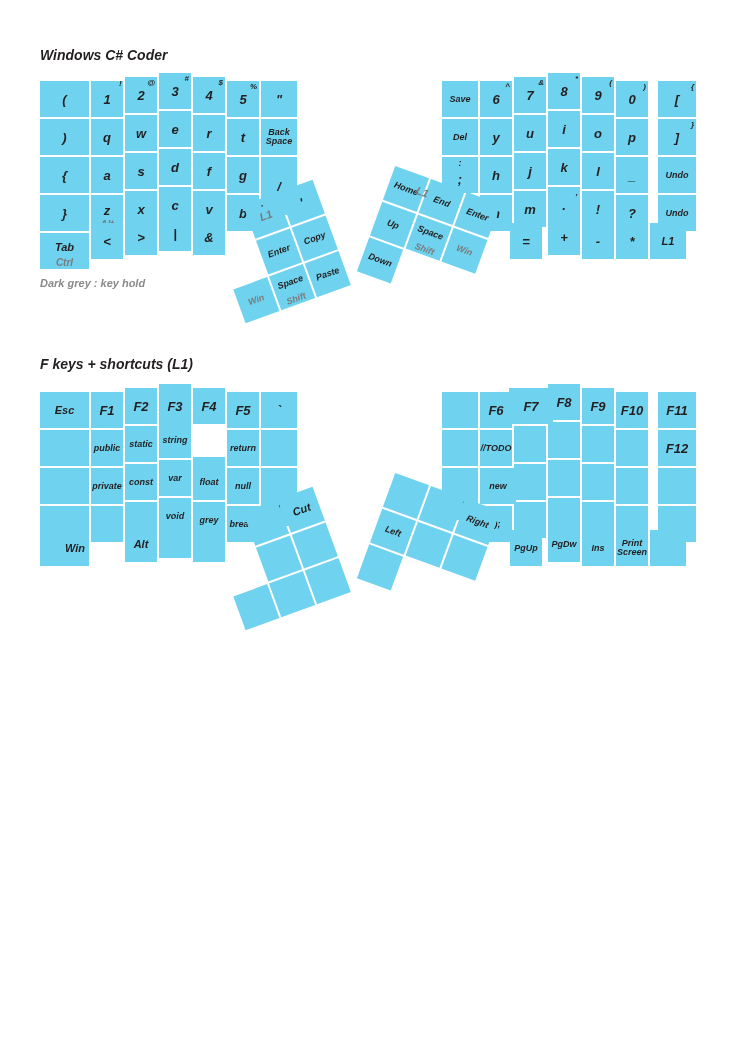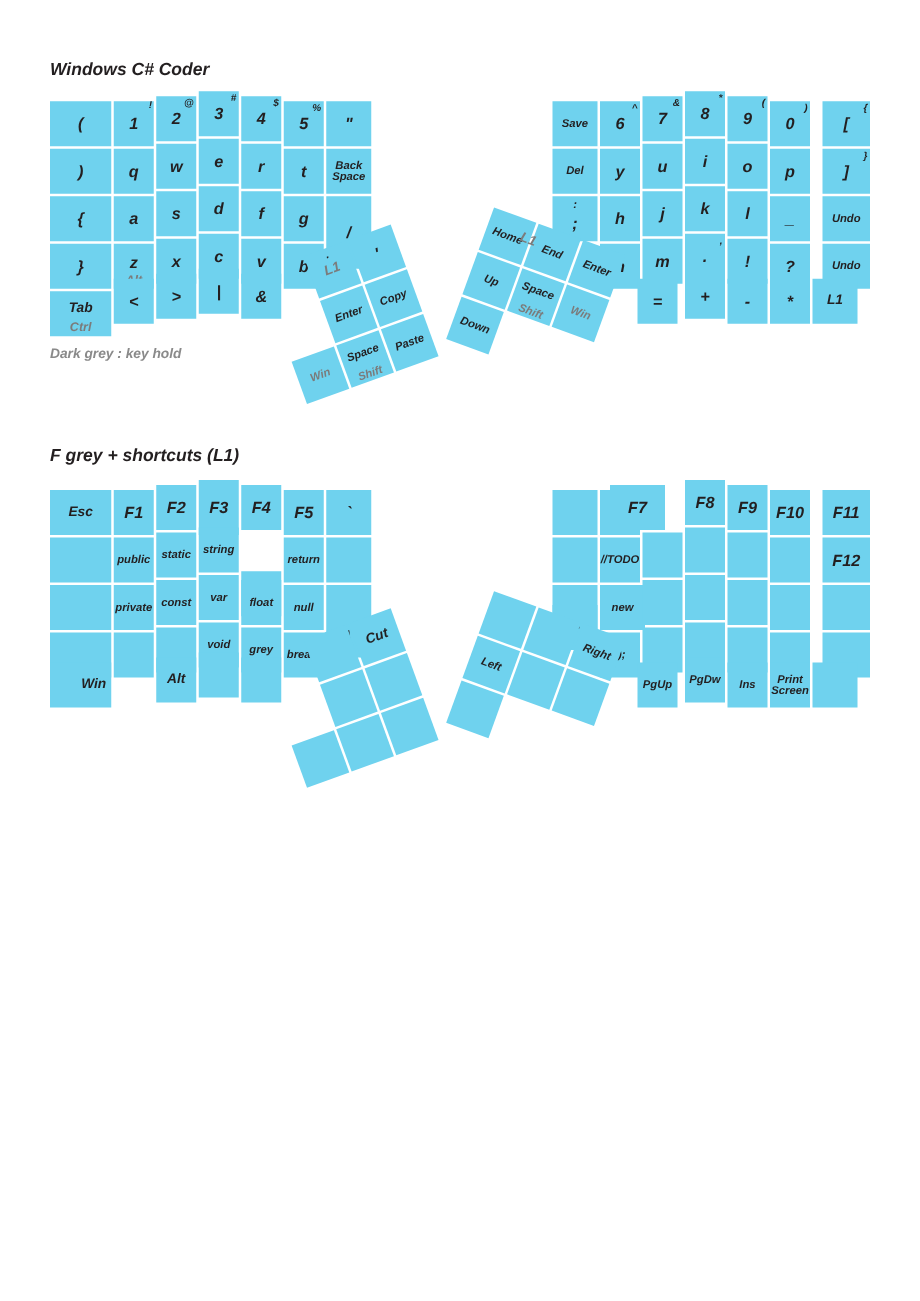--- a/index.html
+++ b/index.html
@@ -339,21 +339,21 @@
     <div class="key" style="left:76px; top:38px; width:36px; height:36px;">
       <span class="lbl c xsmall grey">Win</span>
     </div>
     <div class="key" style="left:0px; top:76px; width:36px; height:36px;">
       <span class="lbl c xsmall">Down</span>
     </div>
   </div>
 
   <div class="note" style="left:40px; top:277px;">Dark grey : key hold</div>
 
-  <div class="section-title" style="left:40px; top:356px;">F grey + shortcuts (L1)</div>
+  <div class="section-title" style="left:40px; top:356px;">F keys + shortcuts (L1)</div>
 
   <div class="key" style="left:40px; top:392px; width:49px; height:36px;">
     <span class="lbl c small">Esc</span>
   </div>
   <div class="key" style="left:91px; top:392px; width:32px; height:36px;">
     <span class="lbl c">F1</span>
   </div>
   <div class="key" style="left:125px; top:388px; width:32px; height:36px;">
     <span class="lbl c">F2</span>
   </div>
@@ -439,21 +439,21 @@
     <div class="key" style="left:38px; top:38px; width:36px; height:36px;"></div>
     <div class="key" style="left:0px; top:76px; width:36px; height:36px;"></div>
     <div class="key" style="left:38px; top:76px; width:36px; height:36px;"></div>
     <div class="key" style="left:-38px; top:76px; width:36px; height:36px;"></div>
   </div>
 
   <div class="key" style="left:442px; top:392px; width:36px; height:36px;"></div>
   <div class="key" style="left:480px; top:392px; width:32px; height:36px;">
     <span class="lbl c">F6</span>
   </div>
-  <div class="key" style="left:488px; top:388px; width:44px; height:36px;">
+  <div class="key" style="left:509px; top:388px; width:44px; height:36px;">
     <span class="lbl c">F7</span>
   </div>
   <div class="key" style="left:548px; top:384px; width:32px; height:36px;">
     <span class="lbl c">F8</span>
   </div>
   <div class="key" style="left:582px; top:388px; width:32px; height:36px;">
     <span class="lbl c">F9</span>
   </div>
   <div class="key" style="left:616px; top:392px; width:32px; height:36px;">
     <span class="lbl c">F10</span>

